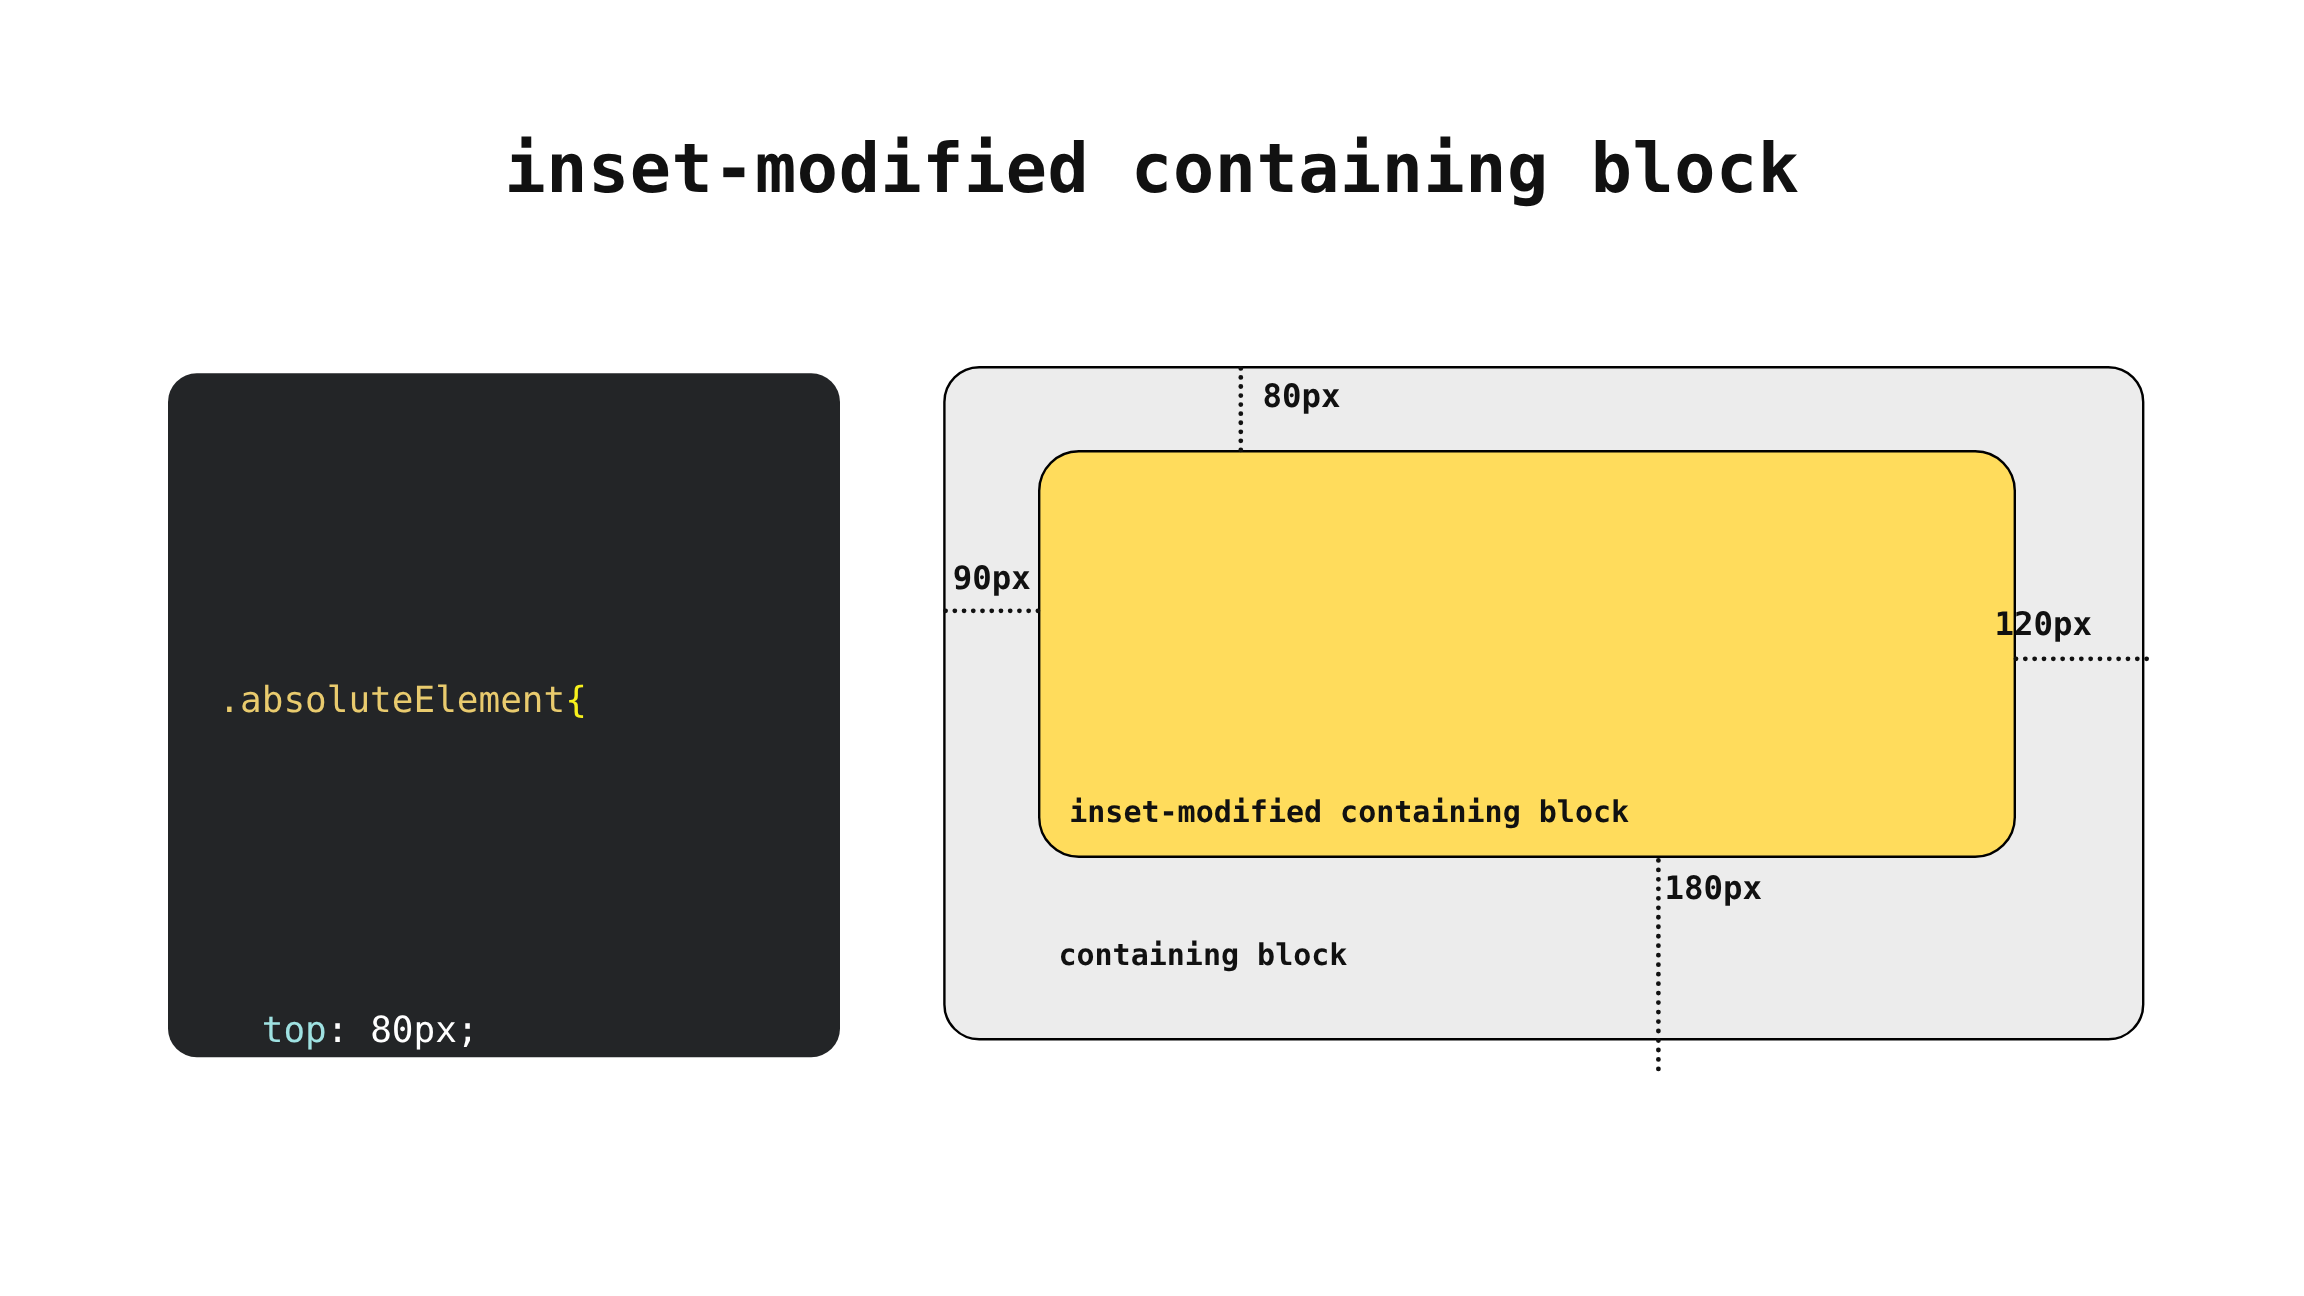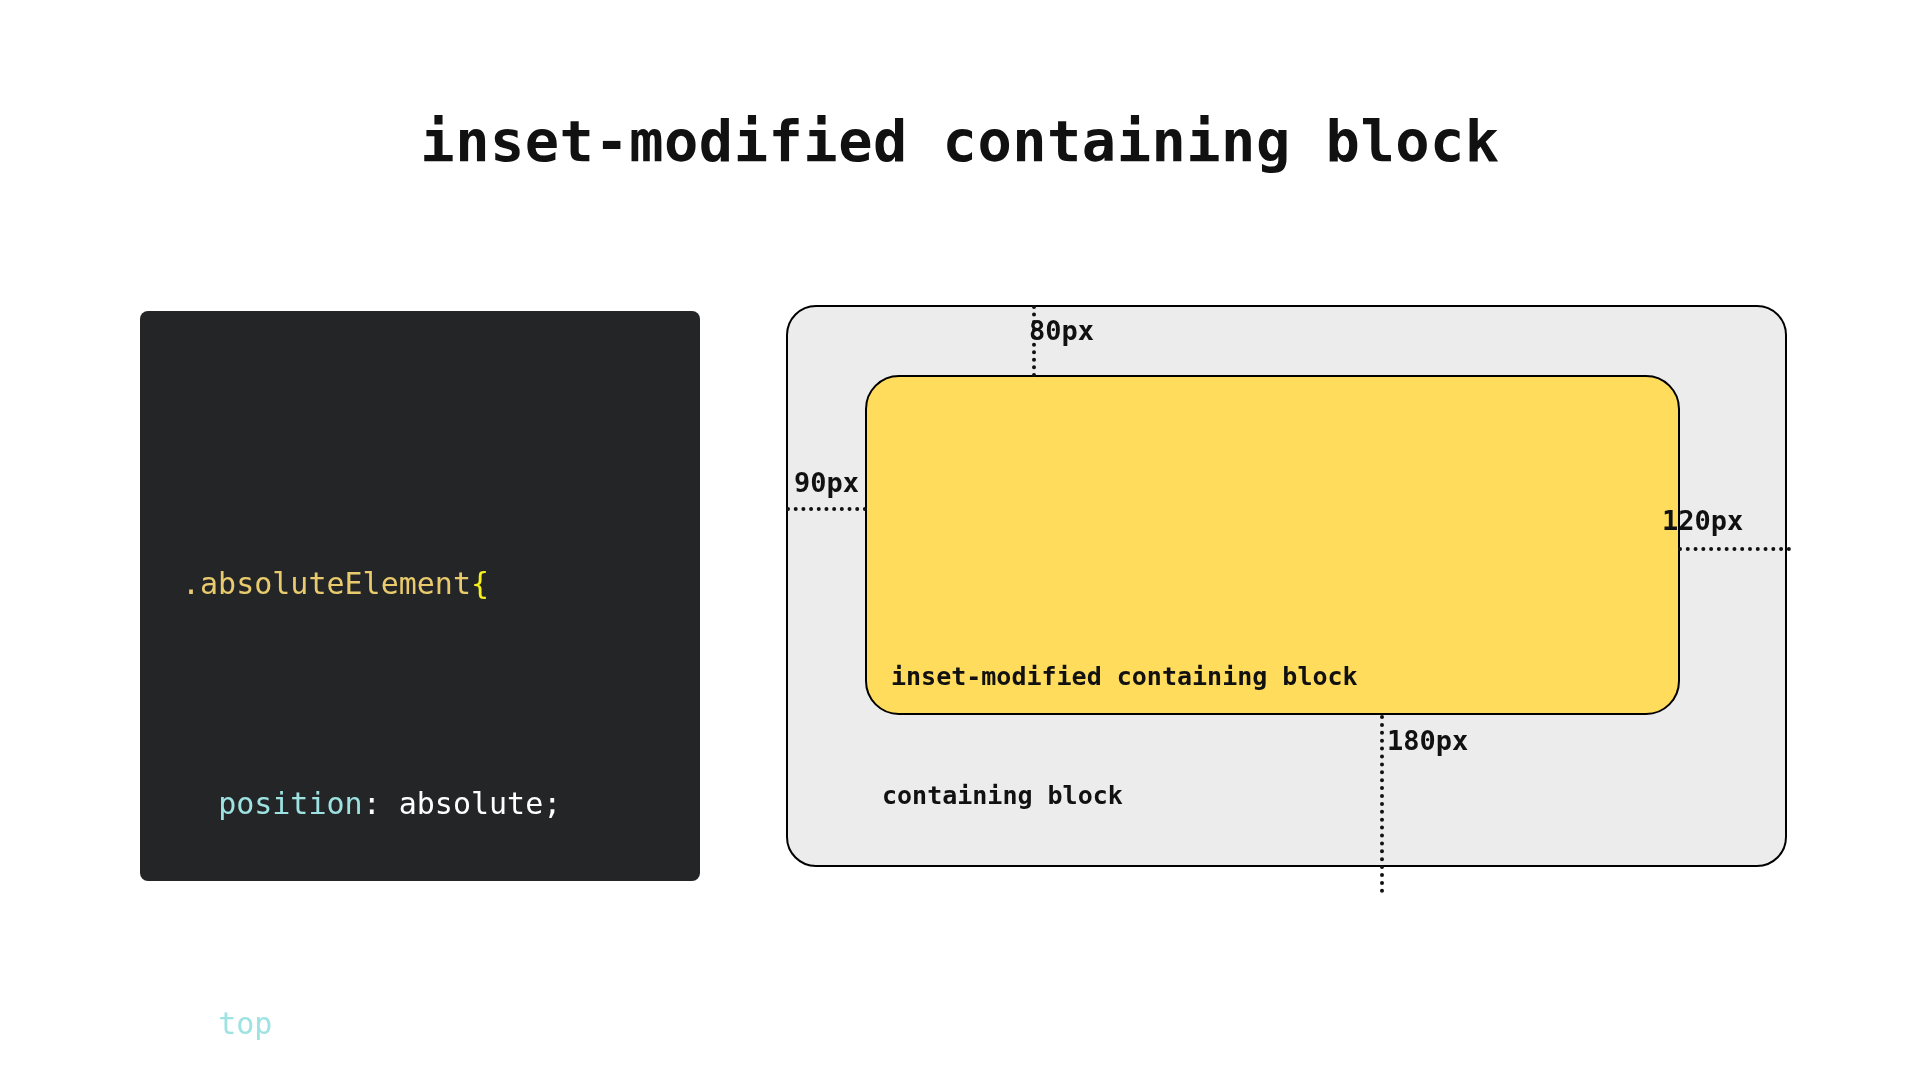--- a/index.html
+++ b/index.html
@@ -32,21 +32,21 @@
   }
 
   
   .code-card {
     position: absolute;
     left: 140px;
     top: 311px;
     width: 560px;
     height: 570px;
     background: #232527;
-    border-radius: 8px;
+    border-radius: 24px;
     box-sizing: border-box;
     padding: 80px 0 0 0;
   }
   .code-lines {
     font-family: "DejaVu Sans Mono", "Liberation Mono", monospace;
     font-size: 30px;
     line-height: 55px;
     white-space: pre;
   }
   .code-line {
@@ -125,42 +125,41 @@
     position: absolute;
     font-family: "DejaVu Sans Mono", "Liberation Mono", monospace;
     font-size: 27px;
     font-weight: bold;
     color: #111111;
     white-space: pre;
   }
 
   
   .g-top-line   { left: 246px;  top: 0px;   height: 72px; }
-  .g-top-label  { left: 243px;  top: 10px; }
+  .g-top-label  { left: 266px;  top: 10px; }
   
   .g-left-line  { left: 0px;    top: 202px; width: 81px; }
   .g-left-label { left: 8px;    top: 162px; }
   
   .g-right-line { left: 892px;  top: 242px; width: 113px; }
   .g-right-label{ left: 876px;  top: 200px; }
   
   .g-bot-line   { left: 594px;  top: 410px; height: 178px; }
   .g-bot-label  { left: 601px;  top: 420px; }
 </style>
 </head>
 <body>
 
 <div class="page-title">inset-modified containing block</div>
 
 <div class="code-card">
   <div class="code-lines">
 
     <div class="code-line"><span class="tok-sel">.absoluteElement</span><span class="tok-brace">{</span></div>
 
-    <div class="code-line">  <span class="tok-prop">position</span><span class="tok-punct">: </span><span class="tok-val">absolute;</span></div>
 
     <div class="code-line">  <span class="tok-prop">top</span><span class="tok-punct">: </span><span class="tok-val">80px;</span></div>
 
     
 
     
 
     
 
     

